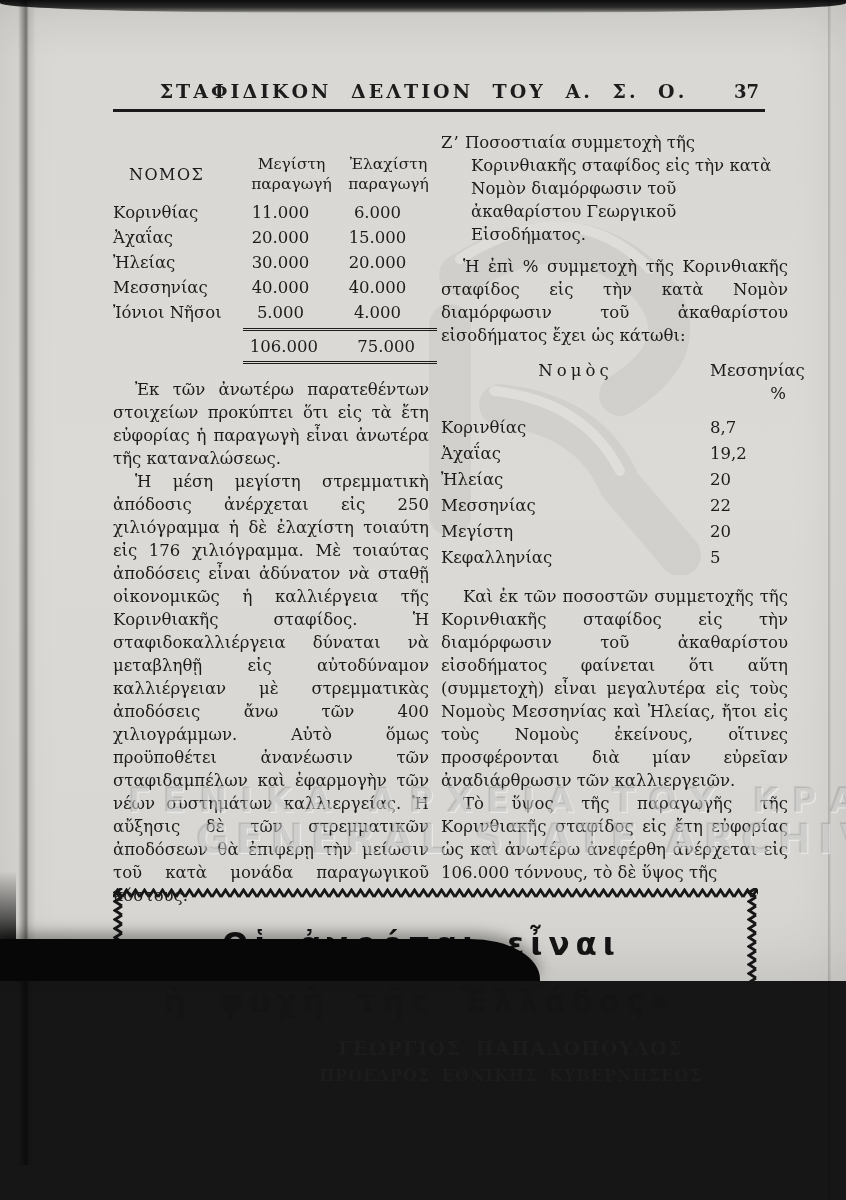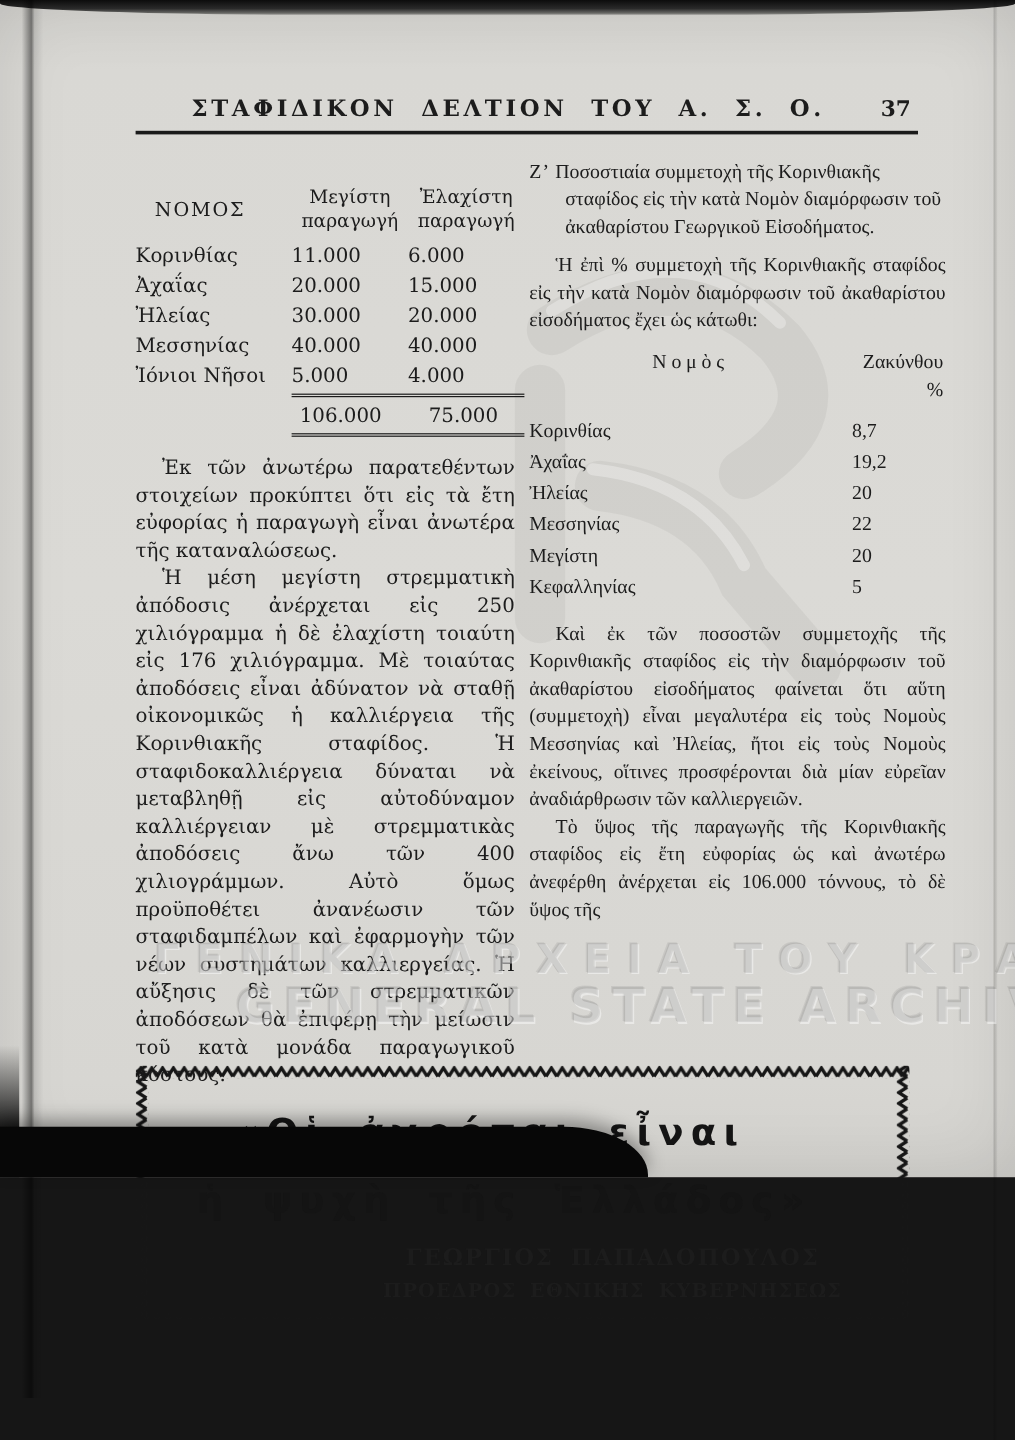--- a/index.html
+++ b/index.html
@@ -42,36 +42,36 @@
   .header-row{display:flex;align-items:baseline;}
   .journal-title{
     flex:1;text-align:center;font-weight:bold;font-size:19px;
     letter-spacing:3px;word-spacing:10px;
   }
   .page-number{font-weight:bold;font-size:18px;padding-right:6px;}
   .header-rule{margin-top:7px;height:3px;background:#1a1a1a;}
   
   .col{position:absolute;font-size:16.5px;line-height:23px;text-align:justify;}
   .col-left{left:113px;top:126px;width:316px;}
-  .col-right{left:441px;top:131px;width:347px;font-family:Liberation Serif, serif;}
+  .col-right{left:441px;top:131px;width:347px;}
   .para-indent{text-indent:22px;margin:0;}
   .para{margin:0;}
   .section-heading{
     margin:11px 0 9px 0;padding-left:30px;text-indent:-30px;text-align:left;
   }
   .section-heading .sec-label{letter-spacing:1px;}
   
   .table1{
     display:grid;grid-template-columns:130px 97px 97px;
     margin:28px 0 14px 0;font-size:16.5px;
   }
   .t1-h{white-space:pre-line;text-align:center;font-size:15.5px;line-height:20px;padding-bottom:6px;}
   .t1-h-name{align-self:center;text-align:left;padding-left:16px;letter-spacing:1.5px;font-size:16px;padding-bottom:6px;}
   .t1-name{text-align:left;line-height:25px;}
-  .t1-num{text-align:left;padding-right:22px;line-height:25px;}
+  .t1-num{text-align:center;padding-right:22px;line-height:25px;}
   .t1-total{
     text-align:right;padding:4px 22px 3px 0;margin-top:3px;
     border-top:3px double #1b1b1b;border-bottom:3px double #1b1b1b;
     font-weight:normal;line-height:23px;
   }
   .t1-total-spacer{border:none;}
   
   .table2{display:grid;grid-template-columns:1fr 78px;margin:12px 0 14px 0;font-size:16.5px;}
   .t2-h-name{letter-spacing:4px;padding-bottom:10px;text-align:center;}
   .t2-h-val{padding-bottom:10px;text-align:right;padding-right:2px;}
@@ -174,21 +174,21 @@
     <p class="para-indent">Ἡ μέση μεγίστη στρεμματικὴ ἀπόδοσις ἀνέρχεται εἰς 250 χιλιόγραμμα ἡ δὲ ἐλαχίστη τοιαύτη εἰς 176 χιλιόγραμμα. Μὲ τοιαύτας ἀποδόσεις εἶναι ἀδύνατον νὰ σταθῇ οἰκονομικῶς ἡ καλλιέργεια τῆς Κορινθιακῆς σταφίδος. Ἡ σταφιδοκαλλιέργεια δύναται νὰ μεταβληθῇ εἰς αὐτοδύναμον καλλιέργειαν μὲ στρεμματικὰς ἀποδόσεις ἄνω τῶν 400 χιλιογράμμων. Αὐτὸ ὅμως προϋποθέτει ἀνανέωσιν τῶν σταφιδαμπέλων καὶ ἐφαρμογὴν τῶν νέων συστημάτων καλλιεργείας. Ἡ αὔξησις δὲ τῶν στρεμματικῶν ἀποδόσεων θὰ ἐπιφέρῃ τὴν μείωσιν τοῦ κατὰ μονάδα παραγωγικοῦ κόστους.</p>
   </div>
 
   <div class="col col-right">
     <p class="section-heading" style="margin-top:0;"><span class="sec-label">Ζ’</span> <span>Ποσοστιαία συμμετοχὴ τῆς Κορινθιακῆς σταφίδος εἰς τὴν κατὰ Νομὸν διαμόρφωσιν τοῦ ἀκαθαρίστου Γεωργικοῦ Εἰσοδήματος.</span></p>
 
     <p class="para-indent">Ἡ ἐπὶ % συμμετοχὴ τῆς Κορινθιακῆς σταφίδος εἰς τὴν κατὰ Νομὸν διαμόρφωσιν τοῦ ἀκαθαρίστου εἰσοδήματος ἔχει ὡς κάτωθι:</p>
 
     <div class="table2">
       <div class="t2-h-name">Νομὸς</div>
-      <div class="t2-h-val">Ζακύνθου %</div>
+      <div class="t2-h-val">Μεσσηνίας %</div>
 
       <div class="t2-name">Κορινθίας</div>
       <div class="t2-val">8,7</div>
       <div class="t2-name">Ἀχαΐας</div>
       <div class="t2-val">19,2</div>
       <div class="t2-name">Ἠλείας</div>
       <div class="t2-val">20</div>
       <div class="t2-name">Μεσσηνίας</div>
       <div class="t2-val">22</div>
       <div class="t2-name">Μεγίστη</div>

